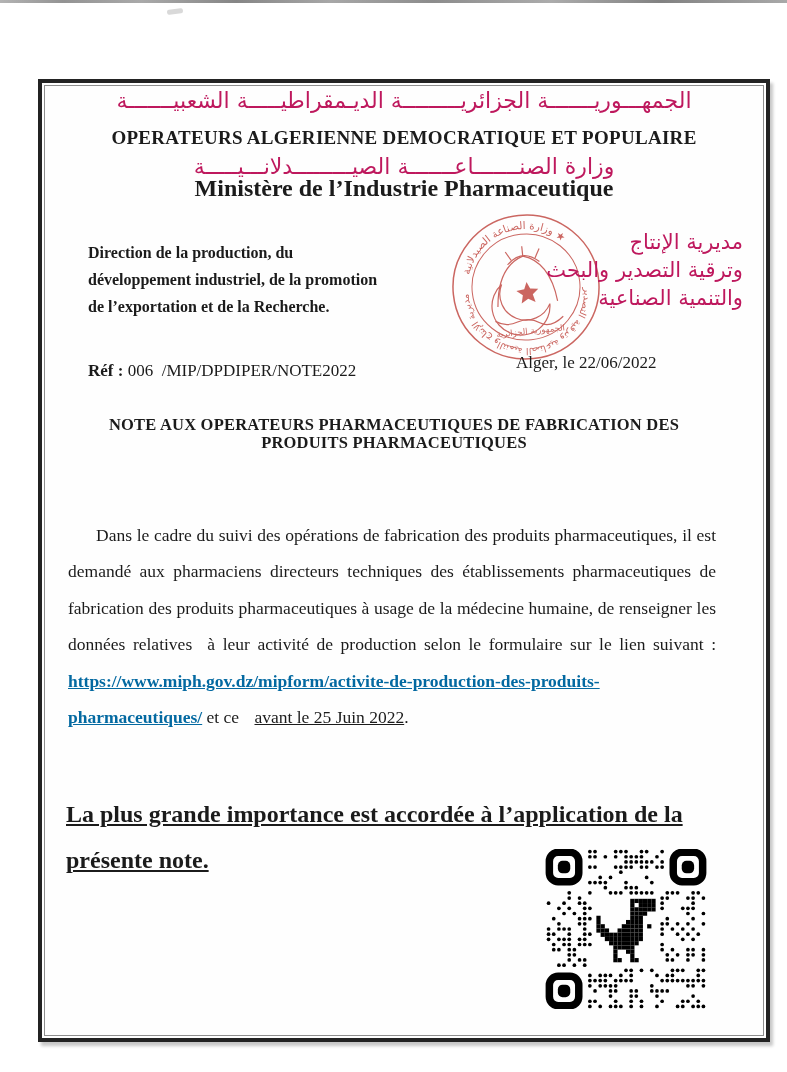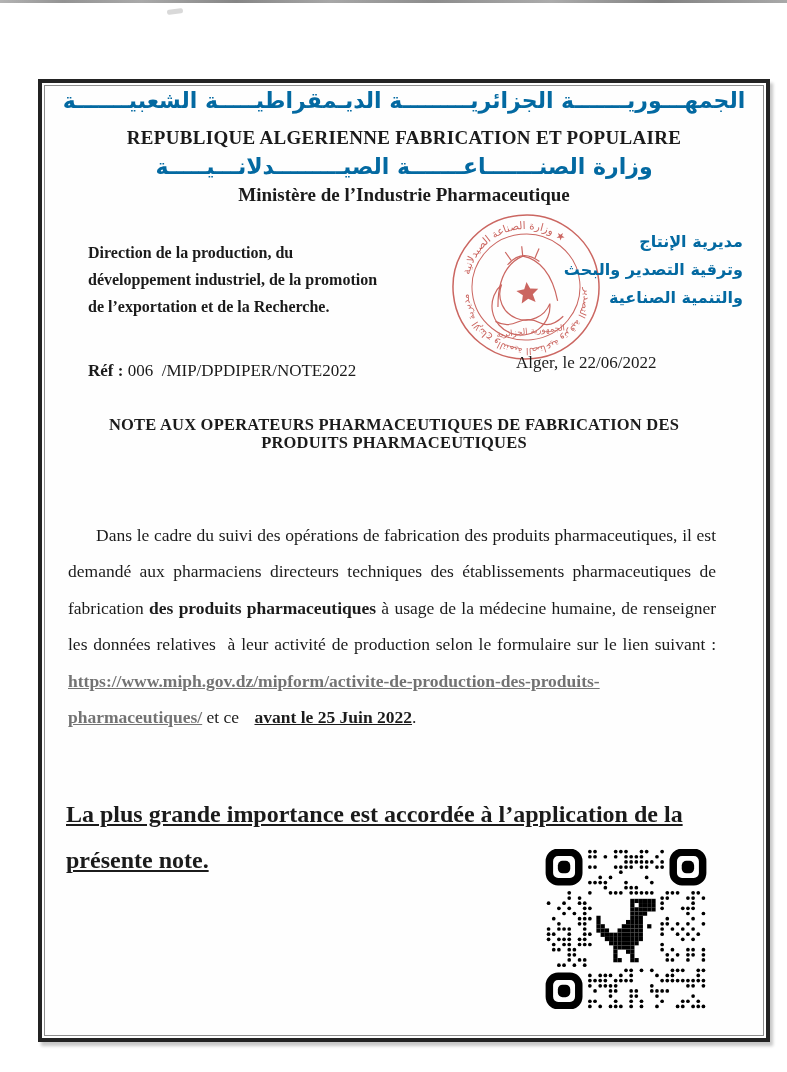--- a/index.html
+++ b/index.html
@@ -19,59 +19,59 @@
   .scan-speck{left:167px;top:9px;width:16px;height:5px;background:#d9d9d9;transform:rotate(-8deg);border-radius:2px;}
   
   .frame{
     left:38px;top:79px;width:732px;height:963px;box-sizing:border-box;
     border:4px solid #232323;
     box-shadow:inset 0 0 0 2px #ffffff, inset 0 0 0 3px #8e8e8e, 3px 4px 3px rgba(0,0,0,.22);
     background:#fefefe;
   }
   
   .hdr{left:48px;width:712px;text-align:center;}
-  .ar{font-family:"DejaVu Sans",sans-serif;direction:rtl;font-weight:bold;color:#0369a1;}
+  .ar{font-family:"DejaVu Sans",sans-serif;direction:rtl;font-weight:normal;color:#be185d;}
   .hdr-ar1{top:86px;font-size:22px;line-height:30px;}
   .hdr-fr1{top:127px;font-size:19px;font-weight:bold;letter-spacing:.3px;}
   .hdr-ar2{top:151px;font-size:22px;line-height:32px;}
-  .hdr-fr2{top:184px;font-size:19px;font-weight:bold;}
+  .hdr-fr2{top:175px;font-size:24px;font-weight:bold;}
   
   .dir-fr{left:68px;top:239px;width:308px;font-weight:bold;font-size:16px;line-height:27px;z-index:3;margin-left:20px;}
-  .dir-ar{right:44px;top:228px;width:230px;text-align:right;font-size:16px;line-height:28px;z-index:3;}
+  .dir-ar{right:44px;top:228px;width:230px;text-align:right;font-size:21px;line-height:28px;z-index:3;}
   .stamp{left:430px;top:206px;width:192px;height:162px;z-index:2;opacity:.88;}
   
   .ref-line{left:88px;top:361px;font-size:17px;z-index:3;}
   .ref-label{font-weight:bold;}
   .date-line{left:516px;top:353px;font-size:17px;z-index:4;}
   
   .note-title{left:78px;top:416px;width:632px;text-align:center;font-weight:bold;font-size:16.5px;line-height:18px;letter-spacing:.2px;}
   
   .body-par{
     left:68px;top:499px;width:648px;
     font-size:17.5px;line-height:36.5px;text-align:justify;text-indent:28px;
   }
-  .b{font-weight:bold;}
+  .b{font-weight:normal;}
   .u{text-decoration:underline;margin-left:11px;}
-  .link{font-weight:bold;text-decoration:underline;color:#737373;}
+  .link{font-weight:bold;text-decoration:underline;color:#0369a1;}
   
   .closing{left:66px;top:791px;width:670px;font-weight:bold;font-size:24px;line-height:46px;text-decoration:underline;}
   
   .qr{left:544px;top:849px;width:164px;height:160px;}
   .qr svg{width:100%;height:100%;}
 </style>
 </head>
 <body>
 
 <div class="abs scan-top"></div>
 <div class="abs scan-speck"></div>
 
 <div class="abs frame"></div>
 
 <div class="abs hdr hdr-ar1 ar">الجمهـــوريـــــــة الجزائريـــــــــة الديـمقراطيـــــة الشعبيـــــــة</div>
-<div class="abs hdr hdr-fr1">REPUBLIQUE ALGERIENNE FABRICATION ET POPULAIRE</div>
+<div class="abs hdr hdr-fr1">OPERATEURS ALGERIENNE DEMOCRATIQUE ET POPULAIRE</div>
 <div class="abs hdr hdr-ar2 ar">وزارة الصنـــــــاعـــــــة الصيـــــــــدلانـــيـــــة</div>
 <div class="abs hdr hdr-fr2">Ministère de l’Industrie Pharmaceutique</div>
 
 <div class="abs dir-fr">Direction de la production, du développement industriel, de la promotion de l’exportation et de la Recherche.</div>
 
 <div class="abs dir-ar ar">
   <div>مديرية الإنتاج</div>
   <div>وترقية التصدير والبحث</div>
   <div>والتنمية الصناعية</div>
 </div>

